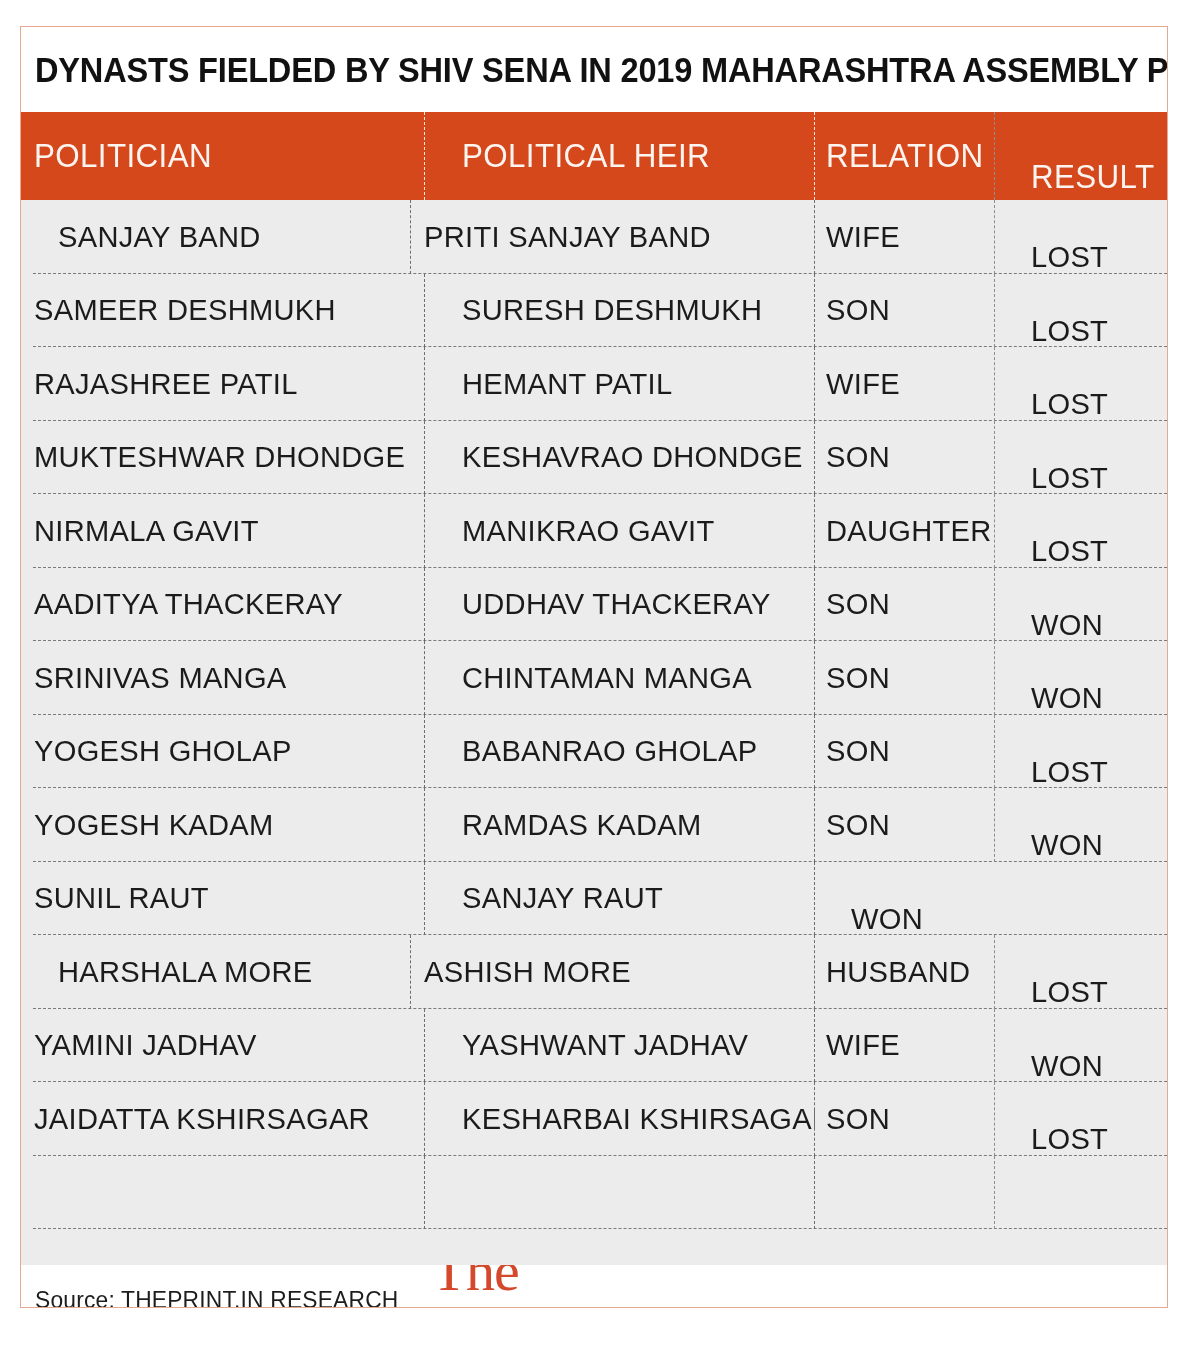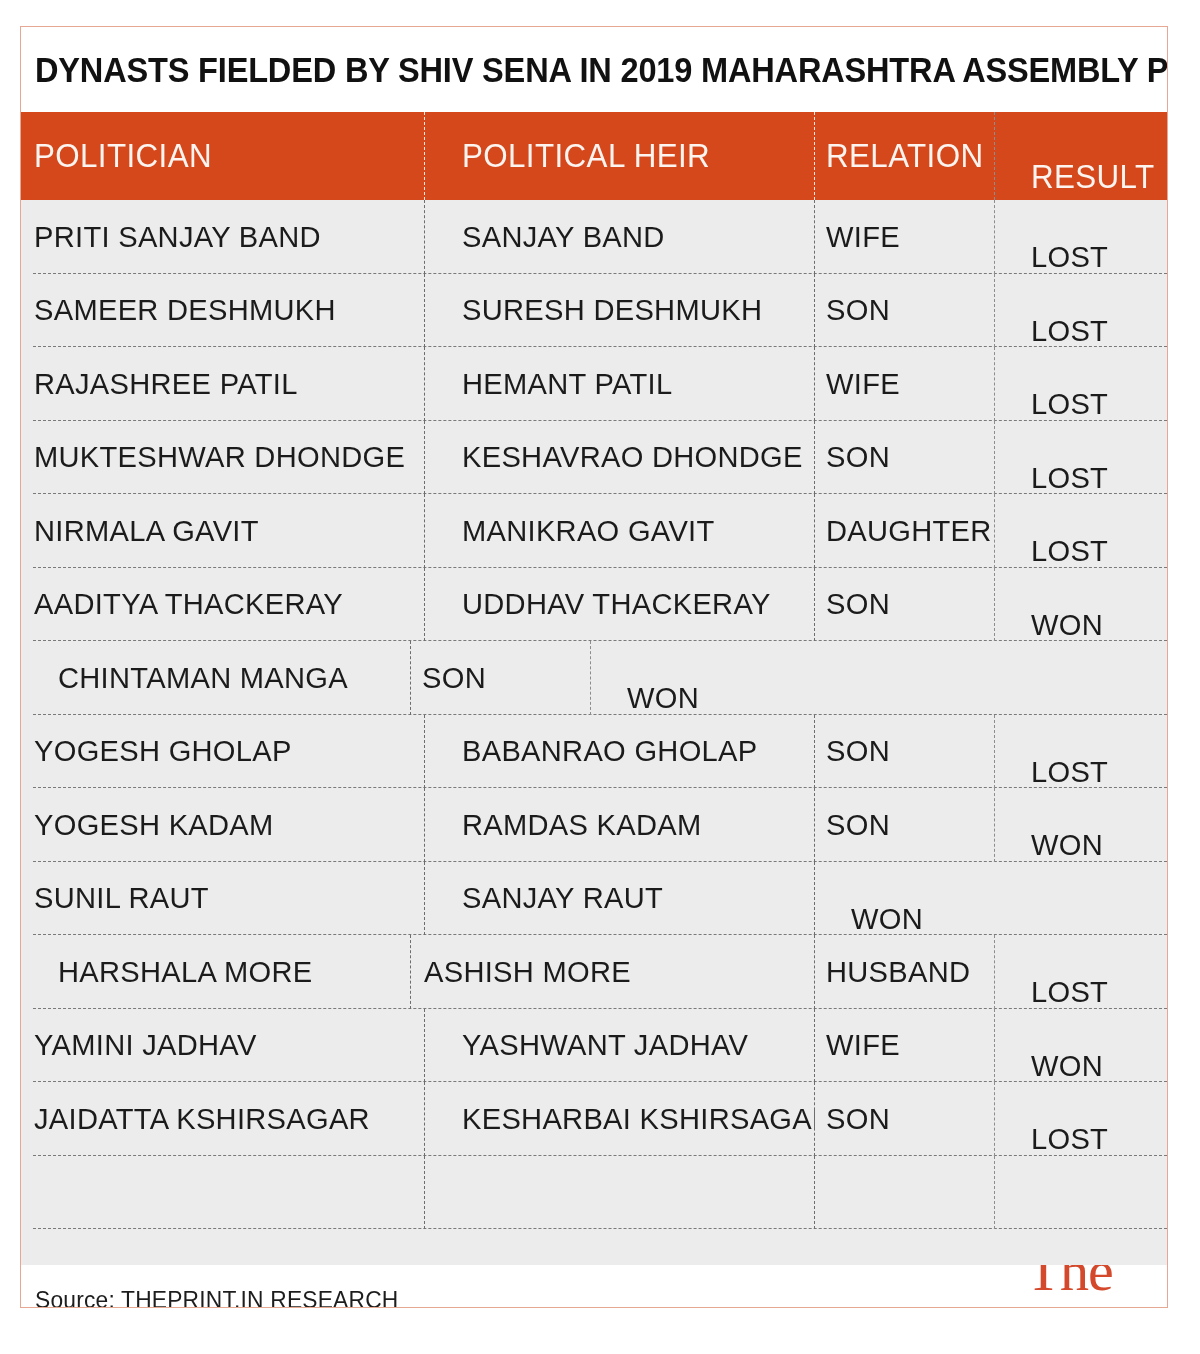--- a/index.html
+++ b/index.html
@@ -125,23 +125,24 @@
     height: 36px;
     background: #ececec;
   }
 
   
   .footer {
     height: 70px;
     background: #ffffff;
     display: flex;
     align-items: center;
-    justify-content: space-between;
+    justify-content: flex-start;
     padding: 0 14px 0 14px;
     box-sizing: border-box;
+    gap: 14px;
   }
   .source {
     font-size: 24px;
     color: #1d1d1d;
     letter-spacing: 0.2px;
     transform: scaleX(0.95);
     transform-origin: left center;
     white-space: nowrap;
   }
   .logo {
@@ -185,26 +186,26 @@
       </div>
       <div class="cell c3 div thin">
         <span class="hdr-label">RELATION</span>
       </div>
       <div class="cell c4">
         <span class="hdr-label">RESULT</span>
       </div>
     </div>
 
     <div class="row sep">
+      <div class="cell c2 div">
+          <span class="cell-text">SANJAY BAND</span>
+        </div>
       <div class="cell c1 div">
           <span class="cell-text">PRITI SANJAY BAND</span>
         </div>
-      <div class="cell c2 div">
-          <span class="cell-text">SANJAY BAND</span>
-        </div>
       <div class="cell c3 div thin">
           <span class="cell-text">WIFE</span>
         </div>
       <div class="cell c4">
           <span class="cell-text">LOST</span>
         </div>
     </div>
 
     <div class="row sep">
       <div class="cell c1 div">
@@ -275,20 +276,23 @@
         </div>
       <div class="cell c3 div thin">
           <span class="cell-text">SON</span>
         </div>
       <div class="cell c4">
           <span class="cell-text">WON</span>
         </div>
     </div>
 
     <div class="row sep">
+      <div class="cell c1 div">
+          <span class="cell-text">SRINIVAS MANGA</span>
+        </div>
       <div class="cell c2 div">
           <span class="cell-text">CHINTAMAN MANGA</span>
         </div>
       <div class="cell c3 div thin">
           <span class="cell-text">SON</span>
         </div>
       <div class="cell c4">
           <span class="cell-text">WON</span>
         </div>
     </div>

